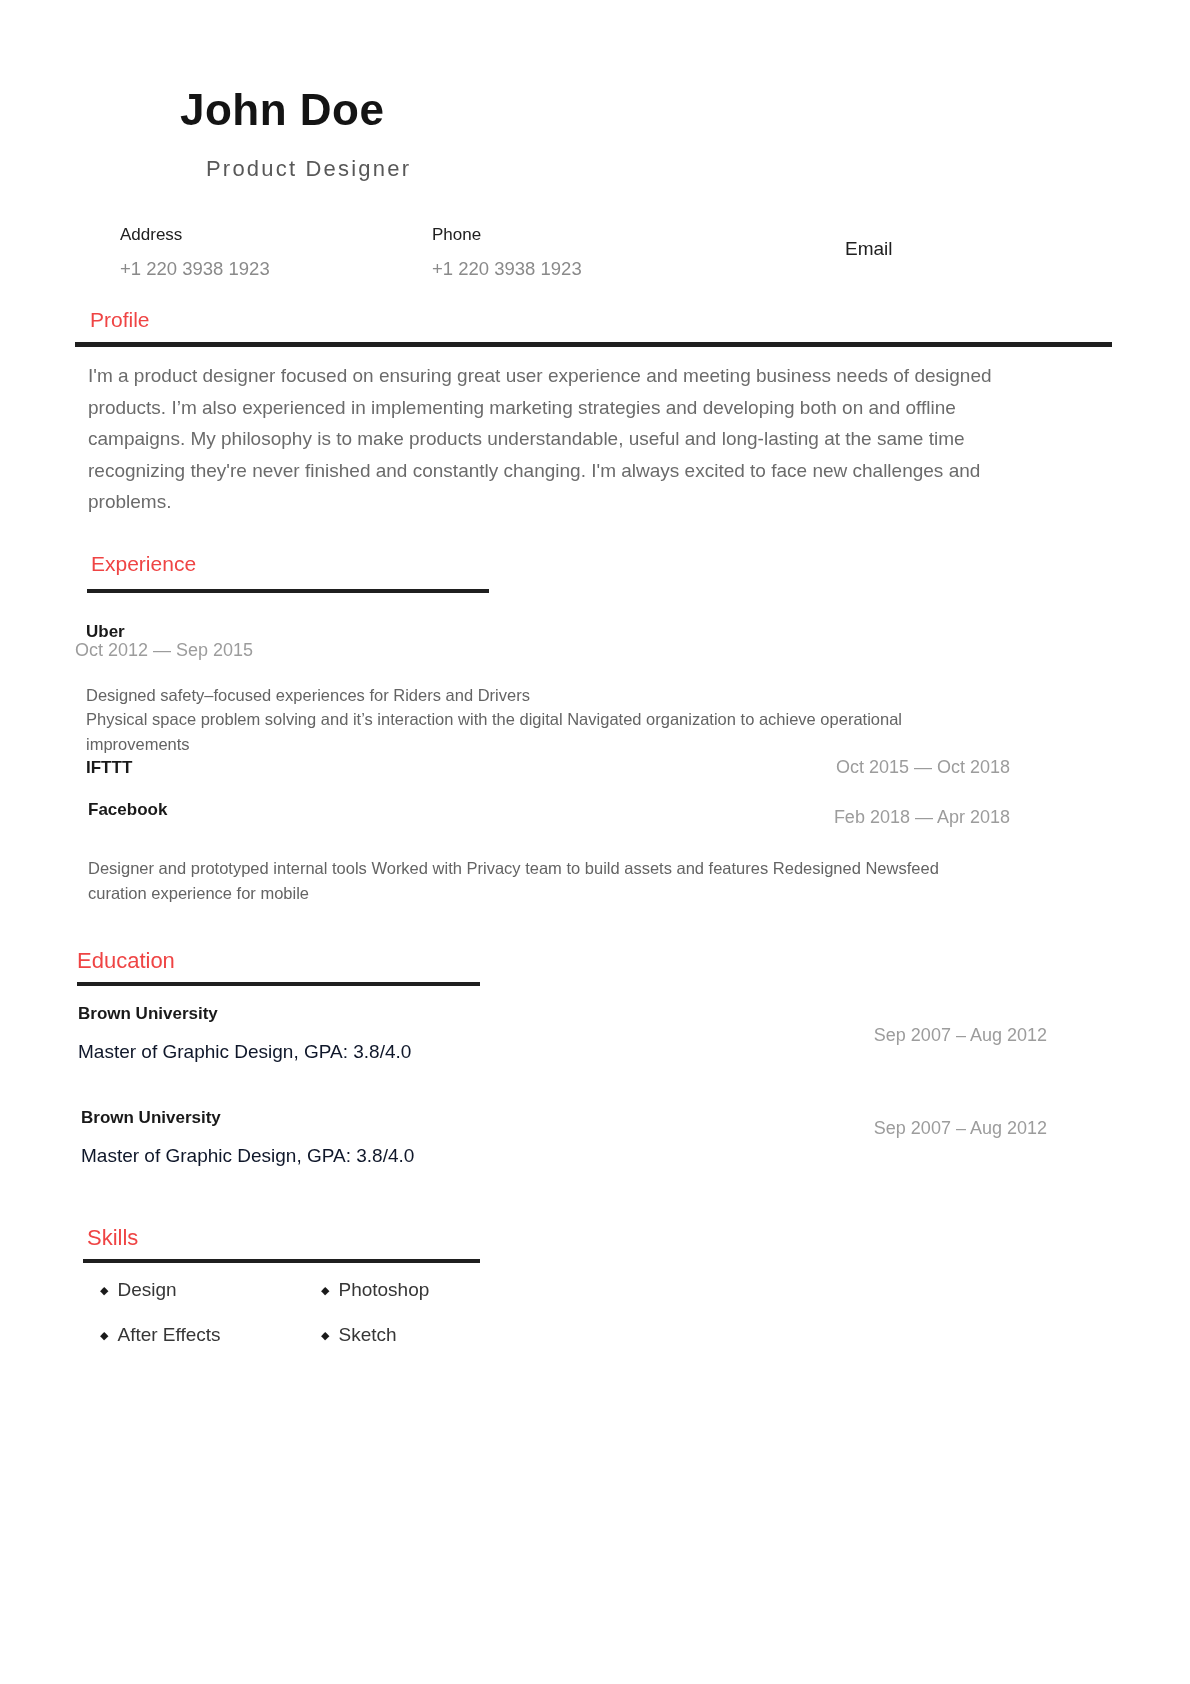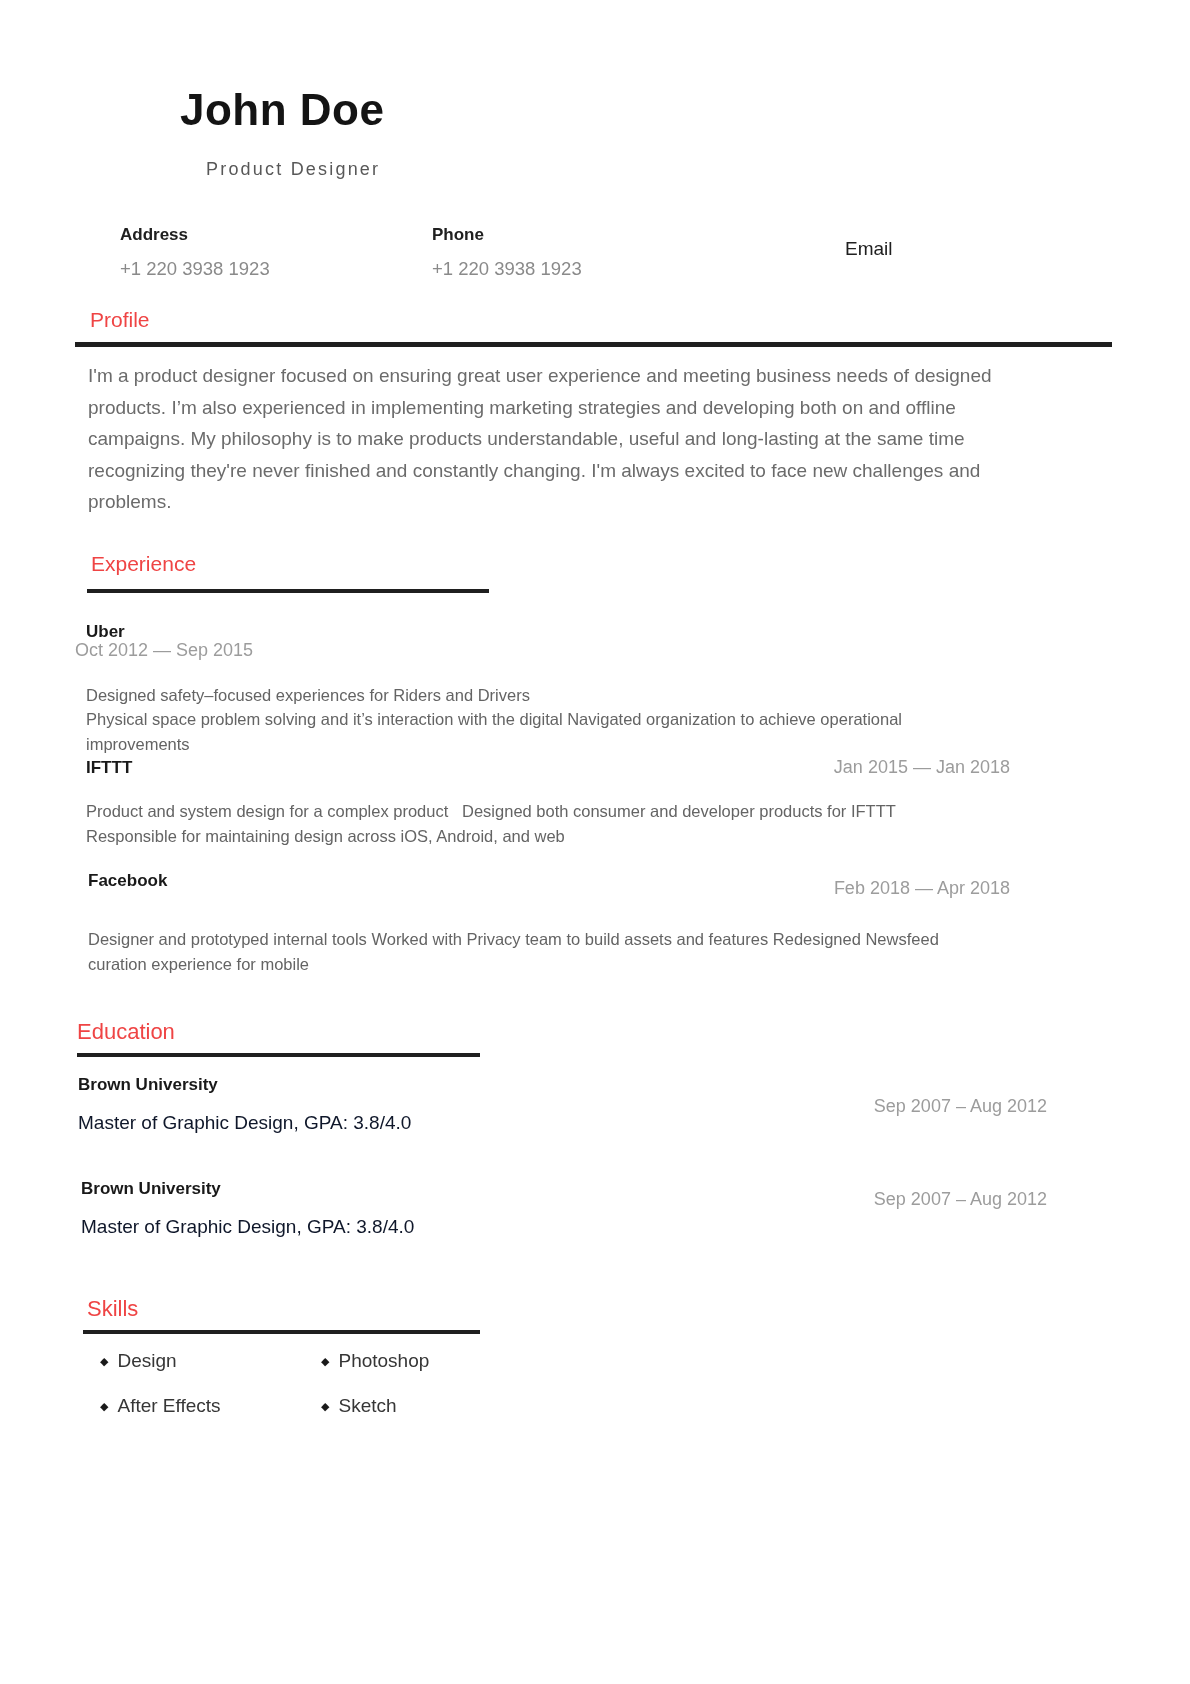--- a/index.html
+++ b/index.html
@@ -7,28 +7,28 @@
   body {
     width:1190px; height:1684px;
     font-family:"Liberation Sans","DejaVu Sans",sans-serif;
     color:#1c1c1c;
     overflow:hidden;
   }
   .page { padding:0 78px 0 75px; }
 
   
   .name  { margin:85px 0 0 105px; font-size:44px; font-weight:700; letter-spacing:0.5px; color:#141414; line-height:50px; }
-  .subtitle { margin:24px 0 0 131px; font-size:18px; letter-spacing:2.2px; color:#585858; line-height:20px; }
+  .subtitle { margin:24px 0 0 131px; font-size:22px; letter-spacing:2.2px; color:#585858; line-height:20px; }
 
   .contact-row { position:relative; margin-top:46px; height:75px; }
   .contact { position:absolute; top:0; }
   .contact.c0 { left:45px; }
   .contact.c1 { left:357px; }
   .contact.c2 { left:770px; top:14px; }
-  .clabel { font-size:17px; font-weight:700; color:#202020; line-height:20px; }
+  .clabel { font-size:17px; font-weight:400; color:#202020; line-height:20px; }
   .contact.c2 .clabel { font-weight:400; font-size:19px; }
   .cvalue { margin-top:13px; font-size:18.5px; color:#8a8a8a; line-height:21px; }
 
   
   h2.section { font-weight:400; color:#ef4444; }
   .rule { background:#1f1f1f; }
   .rule.full { margin-top:11px; height:5px; width:1037px; }
   .rule.exp  { margin:13px 0 0 12px; height:4px; width:402px; }
   .rule.edu  { margin:8px 0 0 2px;  height:4px; width:403px; }
   .rule.sk   { margin:8px 0 0 8px;  height:4px; width:397px; }
@@ -109,24 +109,22 @@
         <span class="company">Uber</span>
         <span class="dates">Oct 2012 — Sep 2015</span>
       </div>
       <div class="desc">Designed safety–focused experiences for Riders and Drivers
 Physical space problem solving and it’s interaction with the digital Navigated organization to achieve operational improvements</div>
     </div>
 
     <div class="entry e1">
       <div class="entry-head">
         <span class="company">IFTTT</span>
-        <span class="dates">Jan 2015 — Jan 2018</span>
+        <span class="dates">Oct 2015 — Oct 2018</span>
       </div>
-      <div class="desc">Product and system design for a complex product   Designed both consumer and developer products for IFTTT
-Responsible for maintaining design across iOS, Android, and web</div>
     </div>
 
     <div class="entry e2">
       <div class="entry-head">
         <span class="company">Facebook</span>
         <span class="dates">Feb 2018 — Apr 2018</span>
       </div>
       <div class="desc">Designer and prototyped internal tools Worked with Privacy team to build assets and features Redesigned Newsfeed curation experience for mobile</div>
     </div>
   </section>

